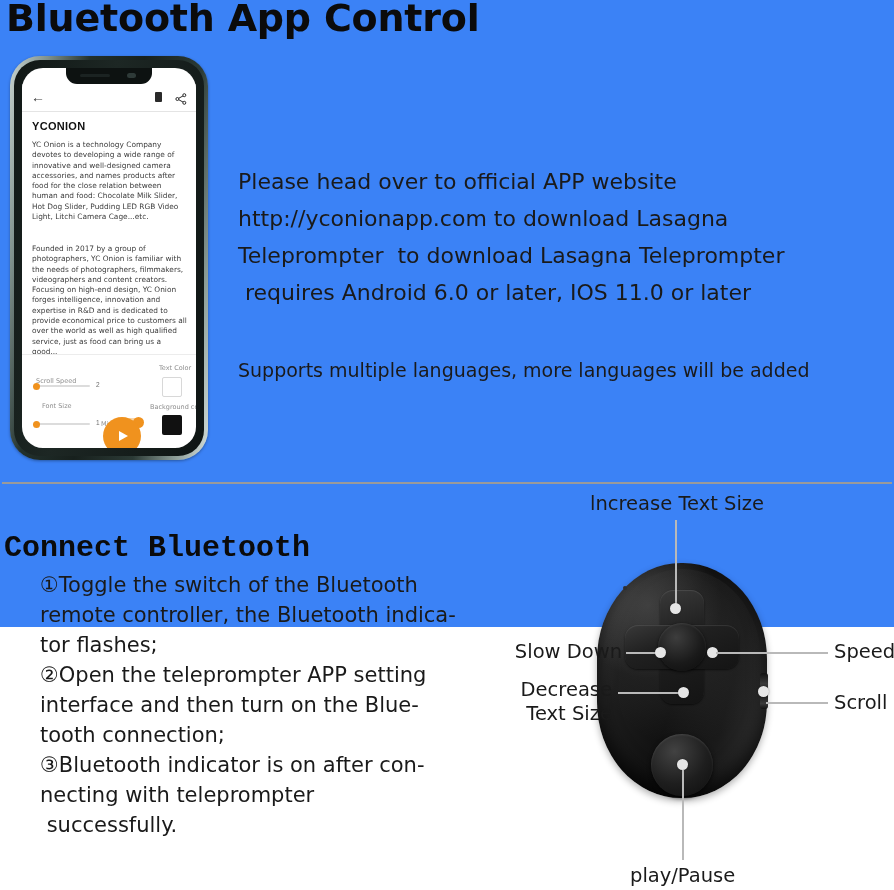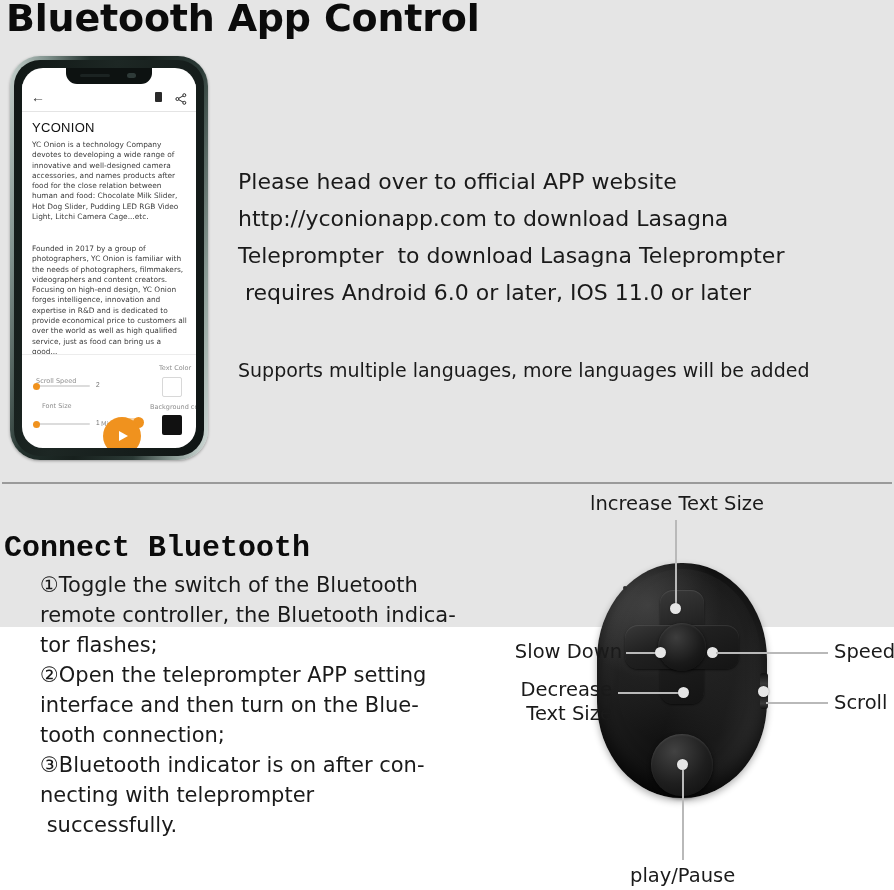--- a/index.html
+++ b/index.html
@@ -2,21 +2,21 @@
 <html><head>
 <meta charset="utf-8">
 <style>
   * { box-sizing: border-box; margin: 0; padding: 0; }
   html, body {
     width: 894px; height: 890px;
     background: #ffffff;
     font-family: "Liberation Sans", sans-serif;
     overflow: hidden;
   }
-  #page { position: relative; width: 894px; height: 627px; background: #e5e5e5; }
+  #page { position: relative; width: 894px; height: 627px; background: #3b82f6; }
 
   
   .page-title {
     position: absolute; left: 6px; top: -4px;
     font-size: 38px; font-weight: 700; color: #0b0b0b;
     letter-spacing: -0.2px;
     font-family: "DejaVu Sans", sans-serif;
   }
 
   
@@ -62,21 +62,21 @@
     width: 7px; height: 10px; background: #2a2a2a; border-radius: 1px;
     margin-right: 13px;
   }
   .icon-share { width: 12px; height: 12px; }
   .app-divider {
     position: absolute; left: 0; right: 0; top: 43px; height: 1px; background: #e4e4e4;
   }
 
   .app-title {
     position: absolute; left: 10px; top: 52px;
-    font-size: 13px; font-weight: 400; color: #101010;
+    font-size: 11px; font-weight: 700; color: #101010;
     letter-spacing: .3px;
   }
   .app-para {
     position: absolute; left: 10px; right: 9px;
     font-size: 7.4px; line-height: 10.3px; color: #3b3b3b;
     font-family: "DejaVu Sans", sans-serif;
   }
   .app-para.p1 { top: 72px; }
   .app-para.p2 { top: 176px; }
 

